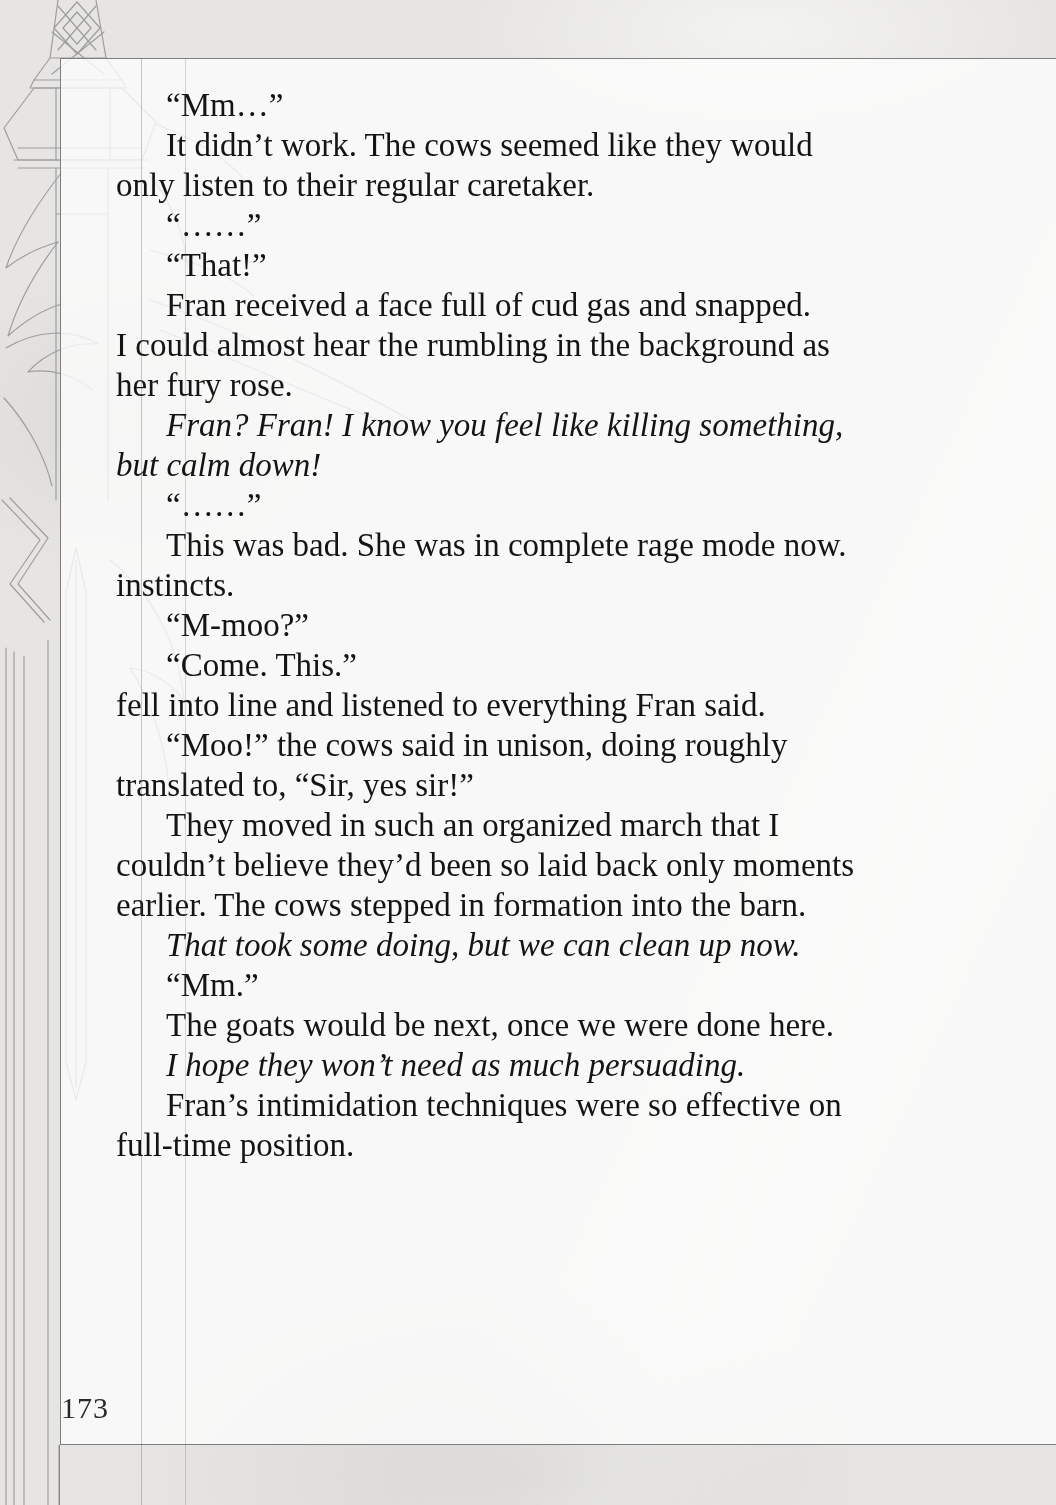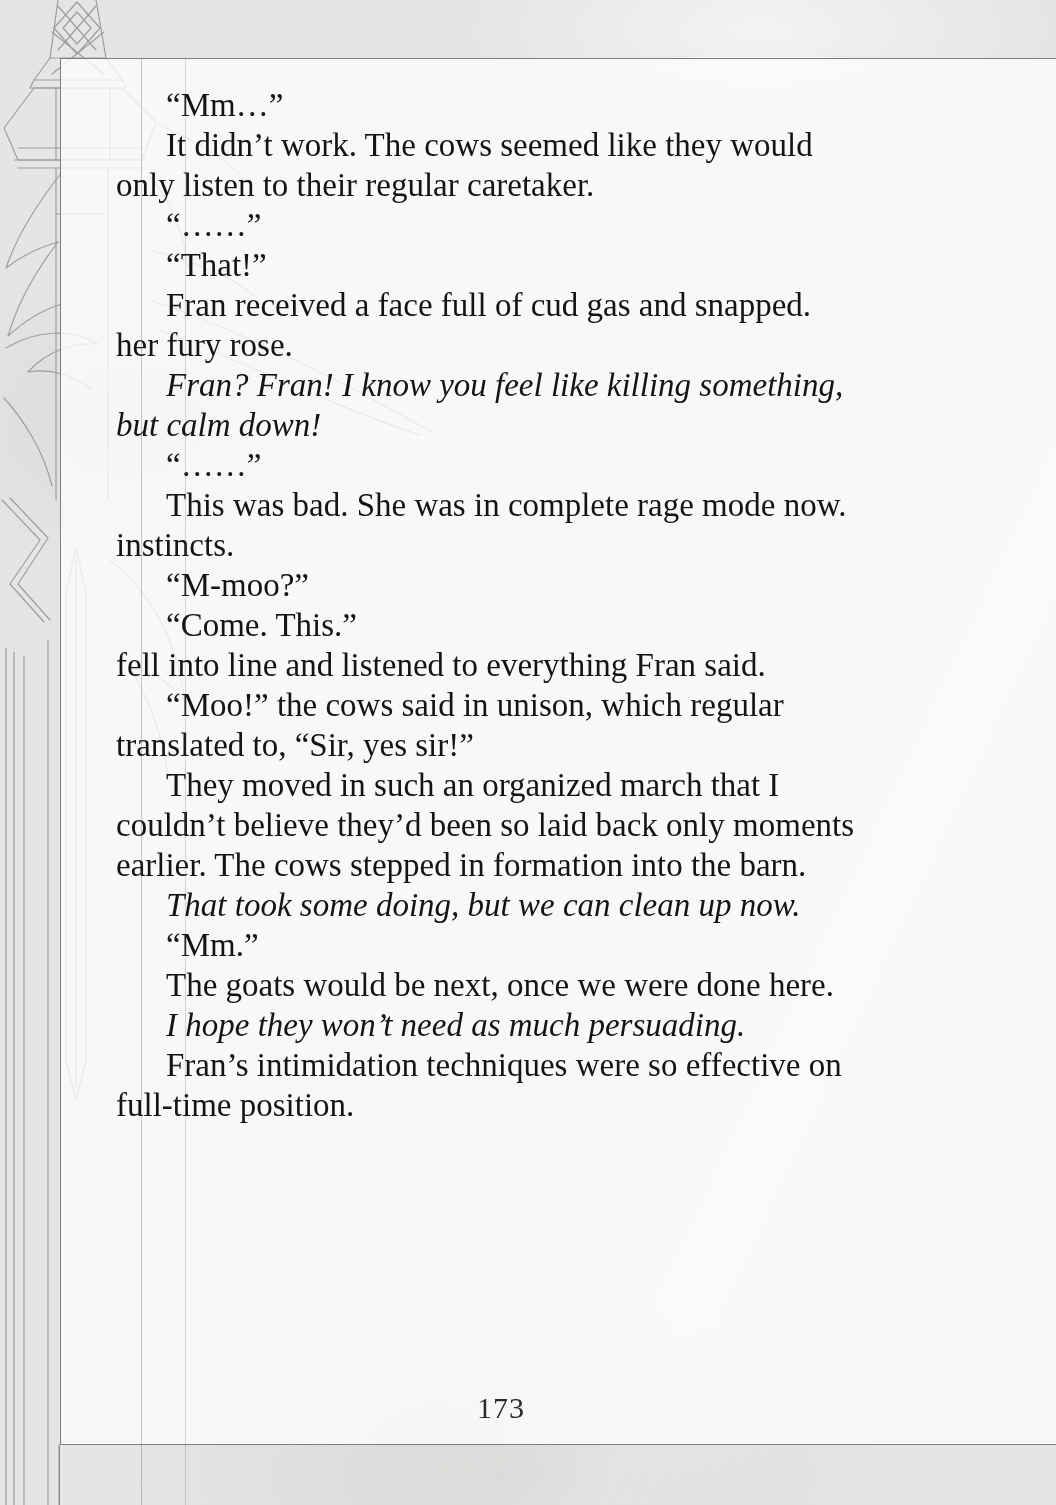--- a/index.html
+++ b/index.html
@@ -25,21 +25,21 @@
   }
   .body-text{
     position:absolute;left:55px;top:26px;right:20px;
     font-size:33px;line-height:40px;color:#141414;
   }
   .line{height:40px;white-space:nowrap;}
   .line.indent{padding-left:50px;}
   .line.italic{font-style:italic;}
   .page-number{
     position:absolute;left:0;top:1332px;width:880px;
-    text-align:center;font-size:30px;color:#2a2a2a;letter-spacing:1px;
+    font-size:30px;color:#2a2a2a;letter-spacing:1px;
   }
   .fold-line{position:absolute;top:58px;bottom:0;width:1px;z-index:3;}
   .fold-line.a{left:141px;background:rgba(80,80,80,0.30);}
   .fold-line.b{left:185px;background:rgba(95,95,95,0.24);}
   .fold-line.c{left:59px;top:1445px;background:rgba(70,70,70,0.45);}
 </style>
 </head>
 <body>
 
 <div class="stage">
@@ -85,30 +85,31 @@
   </svg>
 
   <div class="paper">
     <div class="body-text">
         <div class="line indent">“Mm…”</div>
         <div class="line indent">It didn’t work. The cows seemed like they would</div>
         <div class="line">only listen to their regular caretaker.</div>
         <div class="line indent">“……”</div>
         <div class="line indent">“That!”</div>
         <div class="line indent">Fran received a face full of cud gas and snapped.</div>
+        <div class="line">I could almost hear the rumbling in the background as</div>
         <div class="line">her fury rose.</div>
         <div class="line indent italic">Fran? Fran! I know you feel like killing something,</div>
         <div class="line italic">but calm down!</div>
         <div class="line indent">“……”</div>
         <div class="line indent">This was bad. She was in complete rage mode now.</div>
         <div class="line">instincts.</div>
         <div class="line indent">“M-moo?”</div>
         <div class="line indent">“Come. This.”</div>
         <div class="line">fell into line and listened to everything Fran said.</div>
-        <div class="line indent">“Moo!” the cows said in unison, which regular</div>
+        <div class="line indent">“Moo!” the cows said in unison, doing roughly</div>
         <div class="line">translated to, “Sir, yes sir!”</div>
         <div class="line indent">They moved in such an organized march that I</div>
         <div class="line">couldn’t believe they’d been so laid back only moments</div>
         <div class="line">earlier. The cows stepped in formation into the barn.</div>
         <div class="line indent italic">That took some doing, but we can clean up now.</div>
         <div class="line indent">“Mm.”</div>
         <div class="line indent">The goats would be next, once we were done here.</div>
         <div class="line indent italic">I hope they won’t need as much persuading.</div>
         <div class="line indent">Fran’s intimidation techniques were so effective on</div>
         <div class="line">full-time position.</div>

